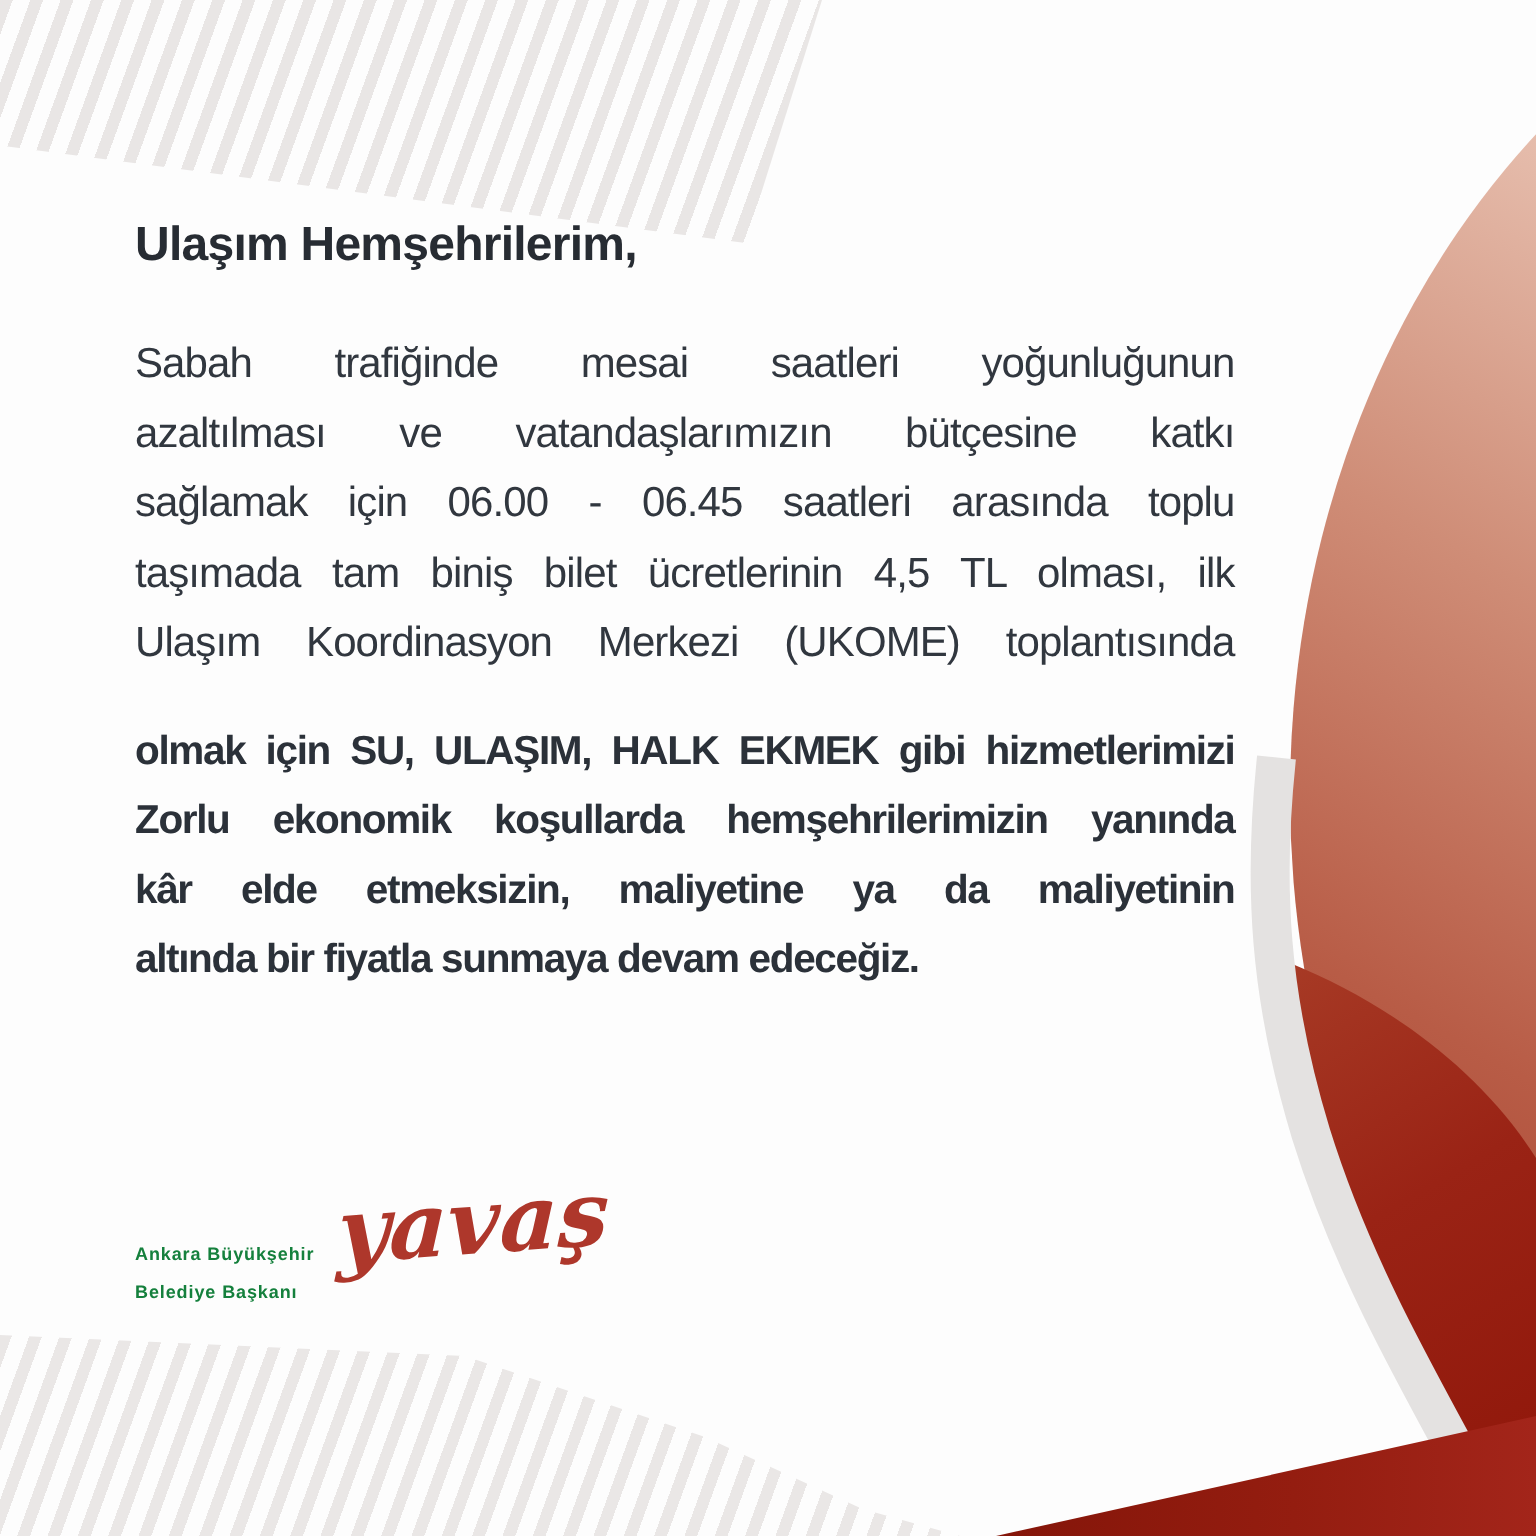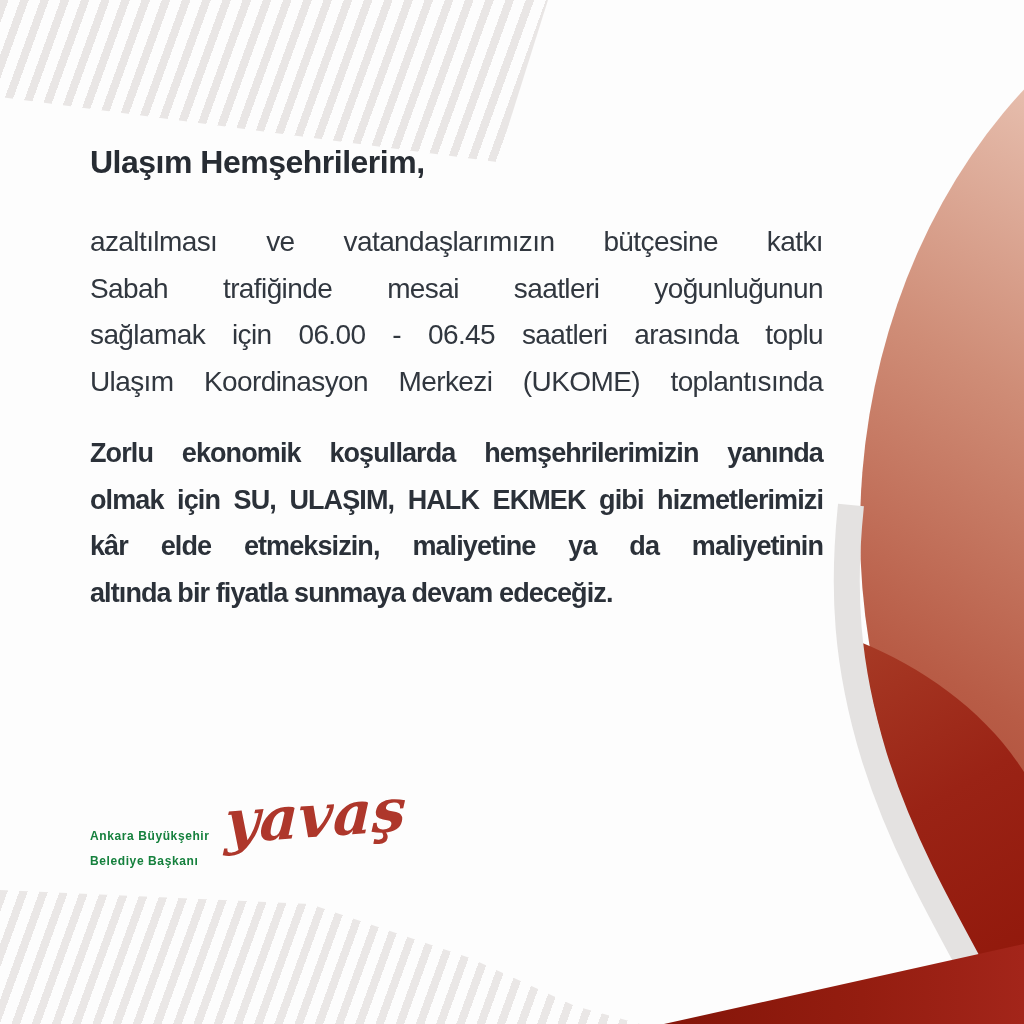--- a/index.html
+++ b/index.html
@@ -94,29 +94,30 @@
   <path d="M 664 1024 L 1024 944 L 1024 1024 Z" fill="url(#gWedge)"></path>
 </svg>
 
 <div class="stripes stripes-top"></div>
 <div class="stripes stripes-bottom"></div>
 
 <div class="content">
   <div class="heading">Ulaşım Hemşehrilerim,</div>
 
   <div class="para para-1">
+    <div class="line">Sabah trafiğinde mesai saatleri yoğunluğunun</div>
     <div class="line">azaltılması ve vatandaşlarımızın bütçesine katkı</div>
-    <div class="line">Sabah trafiğinde mesai saatleri yoğunluğunun</div>
     <div class="line">sağlamak için 06.00 - 06.45 saatleri arasında toplu</div>
+    <div class="line">taşımada tam biniş bilet ücretlerinin 4,5 TL olması, ilk</div>
     <div class="line">Ulaşım Koordinasyon Merkezi (UKOME) toplantısında</div>
   </div>
 
   <div class="para para-2">
+    <div class="line">olmak için SU, ULAŞIM, HALK EKMEK gibi hizmetlerimizi</div>
     <div class="line">Zorlu ekonomik koşullarda hemşehrilerimizin yanında</div>
-    <div class="line">olmak için SU, ULAŞIM, HALK EKMEK gibi hizmetlerimizi</div>
     <div class="line">kâr elde etmeksizin, maliyetine ya da maliyetinin</div>
     <div class="line last">altında bir fiyatla sunmaya devam edeceğiz.</div>
   </div>
 </div>
 
 <div class="sig">
   <div class="sig-title">
     <div>Ankara Büyükşehir</div>
     <div>Belediye Başkanı</div>
   </div>

